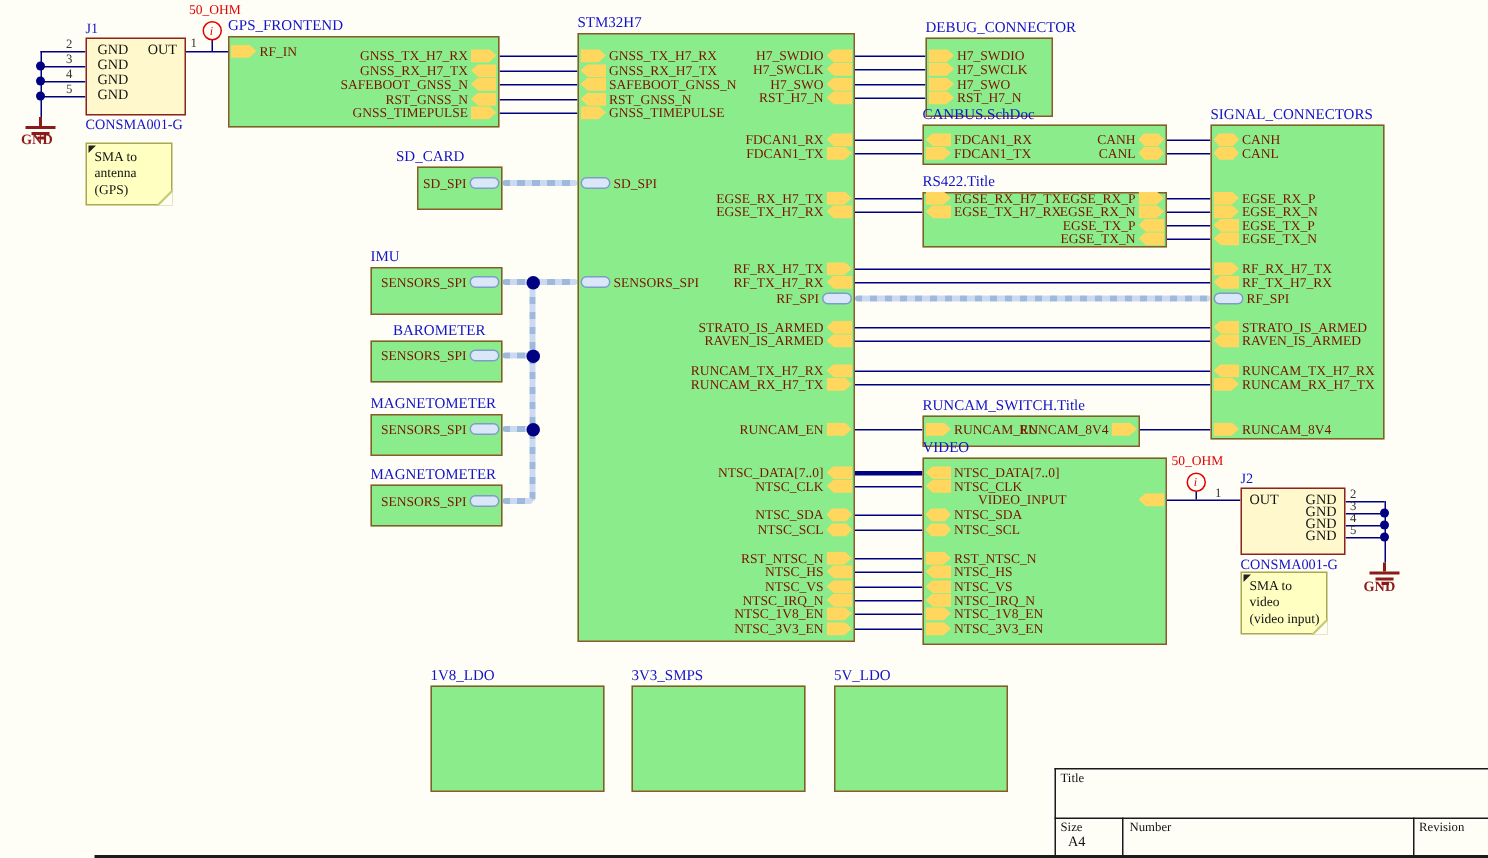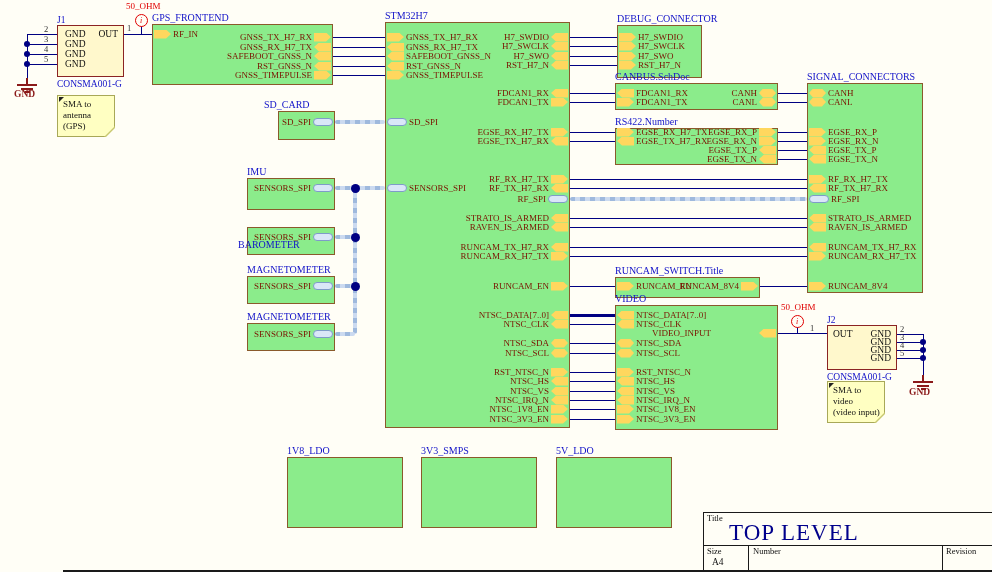--- a/index.html
+++ b/index.html
@@ -33,21 +33,20 @@
   .tb-line{position:absolute;background:#1A1A1A;}
   .tb-text{position:absolute;font-size:8.5px;line-height:9px;color:#111;}
   #tb-title{position:absolute;font-size:23px;line-height:24px;color:#00008B;letter-spacing:1px;}
 </style>
 </head>
 <body>
 
 <div id="canvas">
 
   <div class="tb-text" style="left:707px;top:514px;">Title</div>
-  <div id="tb-title" style="left:729px;top:521px;">TOP LEVEL</div>
   <div class="tb-text" style="left:707px;top:547px;">Size</div>
   <div class="tb-text" style="left:712px;top:558px;font-size:9.5px;">A4</div>
   <div class="tb-text" style="left:753px;top:547px;">Number</div>
   <div class="tb-text" style="left:946px;top:547px;">Revision</div>
 <div class="wire" style="left: 27px; top: 33.5px; width: 30px; height: 1px;"></div>
     <div class="wire" style="left: 27px; top: 43.5px; width: 30px; height: 1px;"></div>
     <div class="wire" style="left: 27px; top: 53.5px; width: 30px; height: 1px;"></div>
     <div class="wire" style="left: 27px; top: 63.5px; width: 30px; height: 1px;"></div>
     <div class="wire" style="left: 26.5px; top: 34px; width: 1px; height: 44px;"></div>
     <div class="wire" style="left: 124px; top: 33.5px; width: 28px; height: 1px;"></div>
@@ -329,21 +328,21 @@
       </div>
       <div class="port" style="top: 16px; right: 1px;">
         <span>EGSE_TX_P</span>
         <span class="ps pl"></span>
       </div>
       <div class="port" style="top: 25px; right: 1px;">
         <span>EGSE_TX_N</span>
         <span class="ps pl"></span>
       </div>
     </div>
-    <div class="blk-label" style="left: 615px; top: 117px;">RS422.Number</div>
+    <div class="blk-label" style="left: 615px; top: 117px;">RS422.Title</div>
     <div class="blk" style="left: 807px; top: 83px; width: 116px; height: 210px;">
       <div class="port" style="top: 4px; left: 1px;">
         <span class="ps ph"></span>
         <span>CANH</span>
       </div>
       <div class="port" style="top: 13px; left: 1px;">
         <span class="ps ph"></span>
         <span>CANL</span>
       </div>
       <div class="port" style="top: 43px; left: 1px;">
@@ -467,21 +466,21 @@
         <span class="ppill"></span>
       </div>
     </div>
     <div class="blk-label" style="left: 247px; top: 167px;">IMU</div>
     <div class="blk" style="left: 247px; top: 227px; width: 88px; height: 28px;">
       <div class="port" style="top: 4px; right: 1px;">
         <span>SENSORS_SPI</span>
         <span class="ppill"></span>
       </div>
     </div>
-    <div class="blk-label" style="left: 238px; top: 216px; margin-top: 24px;">BAROMETER</div>
+    <div class="blk-label" style="left: 262px; top: 216px;">BAROMETER</div>
     <div class="blk" style="left: 247px; top: 276px; width: 88px; height: 28px;">
       <div class="port" style="top: 4px; right: 1px;">
         <span>SENSORS_SPI</span>
         <span class="ppill"></span>
       </div>
     </div>
     <div class="blk-label" style="left: 247px; top: 265px;">MAGNETOMETER</div>
     <div class="blk" style="left: 247px; top: 323px; width: 88px; height: 28px;">
       <div class="port" style="top: 5px; right: 1px;">
         <span>SENSORS_SPI</span>

